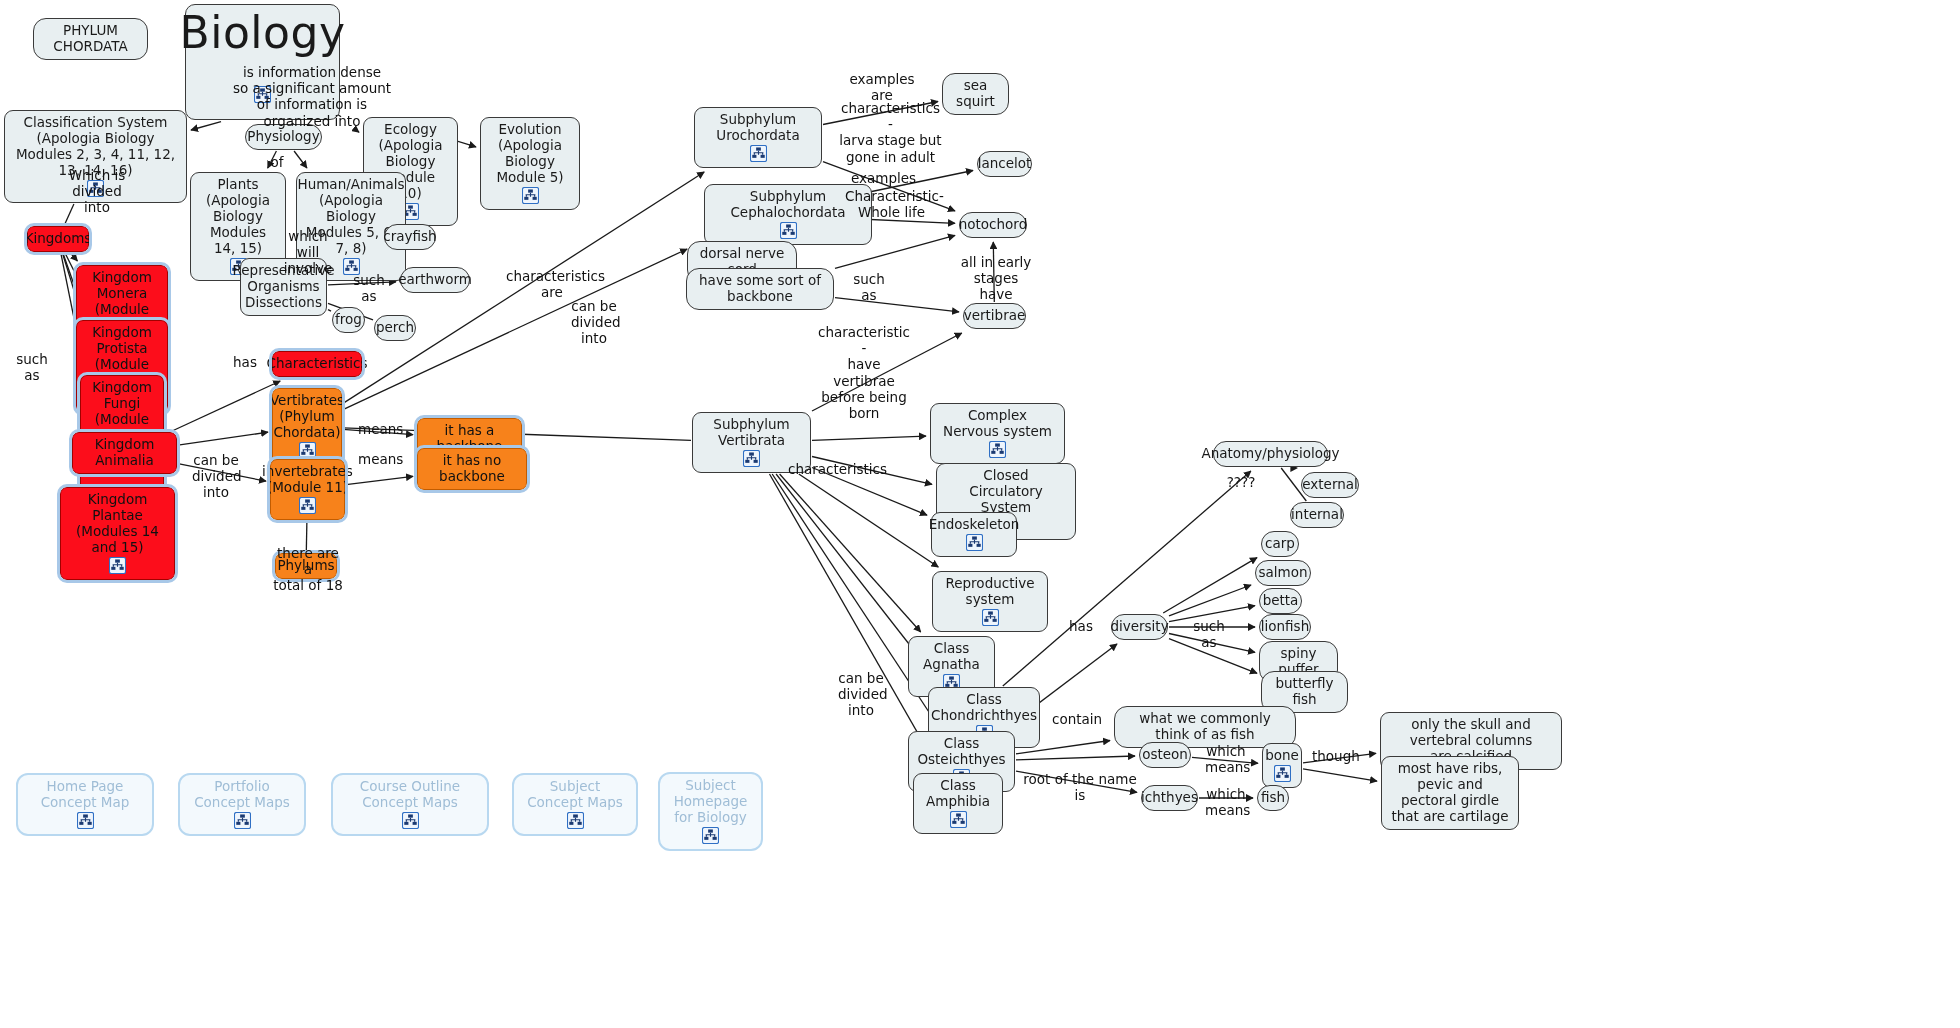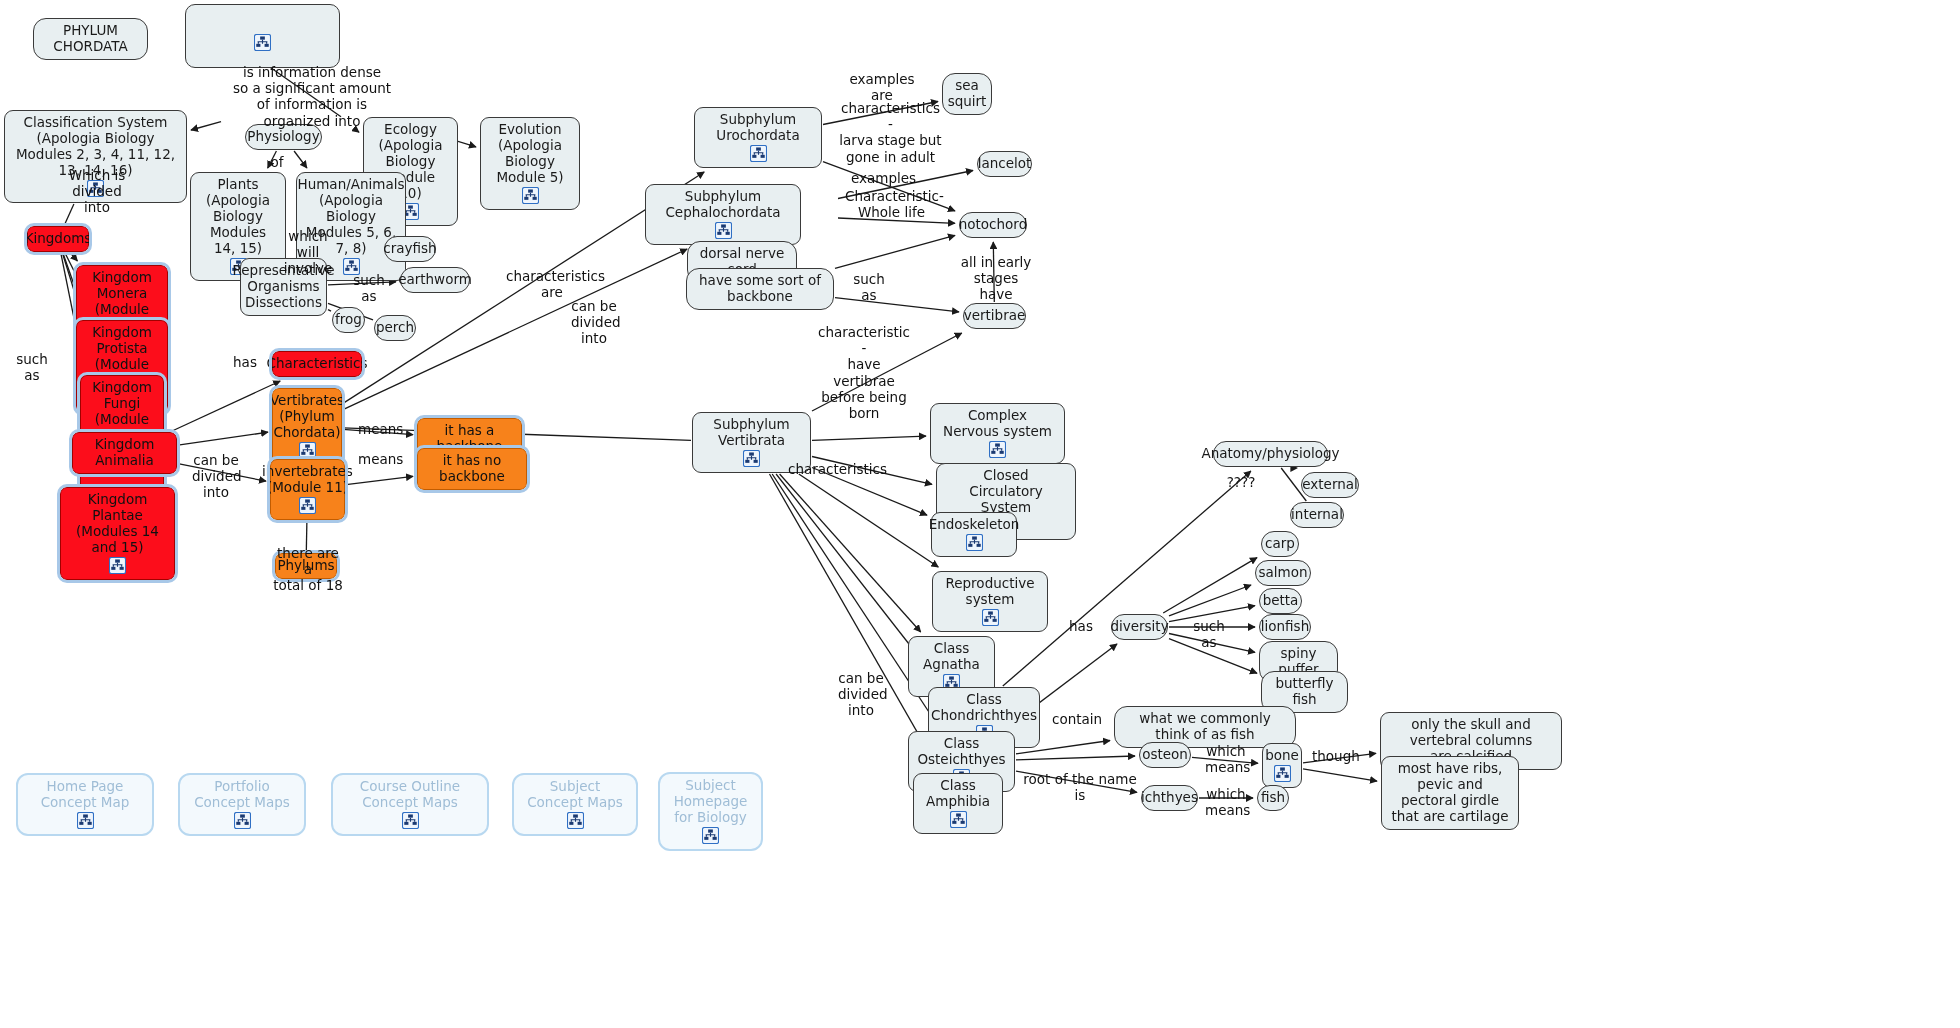--- a/index.html
+++ b/index.html
@@ -158,21 +158,21 @@
         <line x1="1016.0" y1="771.1" x2="1137.0" y2="792.3" marker-end="url(#arrow)"></line>
         <line x1="1192.0" y1="757.4" x2="1258.0" y2="763.3" marker-end="url(#arrow)"></line>
         <line x1="1199.0" y1="798.0" x2="1253.0" y2="798.0" marker-end="url(#arrow)"></line>
         <line x1="1303.0" y1="762.8" x2="1376.0" y2="753.3" marker-end="url(#arrow)"></line>
         <line x1="1303.0" y1="768.9" x2="1377.0" y2="781.1" marker-end="url(#arrow)"></line>
       </g>
   </svg>
 
   <div id="nodes-layer">
       <div class="node pill" style="left: 33px; top: 18px; width: 115px; min-height: 24px;"><span>PHYLUM CHORDATA</span></div>
-      <div class="node title" style="left: 185px; top: 4px; width: 155px; min-height: 55px;"><span><svg class="cmapicon-inline" viewBox="0 0 18 18">
+      <div class="node title" style="left: 185px; top: 4px; width: 155px; min-height: 55px;"><span>Biology</span><span><svg class="cmapicon-inline" viewBox="0 0 18 18">
             <rect x="0.5" y="0.5" width="17" height="17" rx="2" fill="#eef5fd" stroke="#2f6fc4" stroke-width="1.2"></rect>
             <rect x="6.5" y="2.6" width="5" height="3.4" fill="#1b3a72"></rect>
             <path d="M9 6 L9 8.2 M3.8 8.2 L14.2 8.2 M4.6 8.2 L4.6 10.4 M9 8.2 L9 10.4 M13.4 8.2 L13.4 10.4" stroke="#1b3a72" stroke-width="1.2" fill="none"></path>
             <rect x="2.4" y="10.4" width="4.4" height="3.2" fill="#1b3a72"></rect>
             <rect x="11.2" y="10.4" width="4.4" height="3.2" fill="#1b3a72"></rect>
           </svg></span></div>
       <div class="node" style="left: 4px; top: 110px; width: 183px; min-height: 57px;"><span>Classification System
 (Apologia Biology
 Modules 2, 3, 4, 11, 12, 13, 14, 16)</span><span><svg class="cmapicon-inline" viewBox="0 0 18 18">
             <rect x="0.5" y="0.5" width="17" height="17" rx="2" fill="#eef5fd" stroke="#2f6fc4" stroke-width="1.2"></rect>
@@ -248,21 +248,21 @@
 (Modules 14 and 15)</span><span><svg class="cmapicon-inline" viewBox="0 0 18 18">
             <rect x="0.5" y="0.5" width="17" height="17" rx="2" fill="#eef5fd" stroke="#2f6fc4" stroke-width="1.2"></rect>
             <rect x="6.5" y="2.6" width="5" height="3.4" fill="#1b3a72"></rect>
             <path d="M9 6 L9 8.2 M3.8 8.2 L14.2 8.2 M4.6 8.2 L4.6 10.4 M9 8.2 L9 10.4 M13.4 8.2 L13.4 10.4" stroke="#1b3a72" stroke-width="1.2" fill="none"></path>
             <rect x="2.4" y="10.4" width="4.4" height="3.2" fill="#1b3a72"></rect>
             <rect x="11.2" y="10.4" width="4.4" height="3.2" fill="#1b3a72"></rect>
           </svg></span></div>
       <div class="node" style="left: 240px; top: 258px; width: 87px; min-height: 49px;"><span>Representative
 Organisms
 Dissections</span></div>
-      <div class="node pill" style="left: 384px; top: 236px; width: 52px; min-height: 21px; text-align: center;"><span>crayfish</span></div>
+      <div class="node pill" style="left: 384px; top: 224px; width: 52px; min-height: 21px; text-align: center;"><span>crayfish</span></div>
       <div class="node pill" style="left: 400px; top: 267px; width: 70px; min-height: 21px;"><span>earthworm</span></div>
       <div class="node pill" style="left: 332px; top: 307px; width: 33px; min-height: 21px;"><span>frog</span></div>
       <div class="node pill" style="left: 374px; top: 315px; width: 42px; min-height: 21px;"><span>perch</span></div>
       <div class="node red" style="left: 272px; top: 351px; width: 90px; min-height: 21px;"><span>Characteristics</span></div>
       <div class="node orange" style="left: 272px; top: 388px; width: 70px; min-height: 55px;"><span>Vertibrates
 (Phylum
 Chordata)</span><span><svg class="cmapicon-inline" viewBox="0 0 18 18">
             <rect x="0.5" y="0.5" width="17" height="17" rx="2" fill="#eef5fd" stroke="#2f6fc4" stroke-width="1.2"></rect>
             <rect x="6.5" y="2.6" width="5" height="3.4" fill="#1b3a72"></rect>
             <path d="M9 6 L9 8.2 M3.8 8.2 L14.2 8.2 M4.6 8.2 L4.6 10.4 M9 8.2 L9 10.4 M13.4 8.2 L13.4 10.4" stroke="#1b3a72" stroke-width="1.2" fill="none"></path>
@@ -280,30 +280,30 @@
           </svg></span></div>
       <div class="node orange" style="left: 417px; top: 448px; width: 110px; min-height: 22px;"><span>it has no backbone</span></div>
       <div class="node orange" style="left: 275px; top: 553px; width: 62px; min-height: 22px;"><span>Phylums</span></div>
       <div class="node" style="left: 694px; top: 107px; width: 128px; min-height: 36px;"><span>Subphylum Urochordata</span><span><svg class="cmapicon-inline" viewBox="0 0 18 18">
             <rect x="0.5" y="0.5" width="17" height="17" rx="2" fill="#eef5fd" stroke="#2f6fc4" stroke-width="1.2"></rect>
             <rect x="6.5" y="2.6" width="5" height="3.4" fill="#1b3a72"></rect>
             <path d="M9 6 L9 8.2 M3.8 8.2 L14.2 8.2 M4.6 8.2 L4.6 10.4 M9 8.2 L9 10.4 M13.4 8.2 L13.4 10.4" stroke="#1b3a72" stroke-width="1.2" fill="none"></path>
             <rect x="2.4" y="10.4" width="4.4" height="3.2" fill="#1b3a72"></rect>
             <rect x="11.2" y="10.4" width="4.4" height="3.2" fill="#1b3a72"></rect>
           </svg></span></div>
-      <div class="node" style="left: 645px; top: 184px; width: 156px; min-height: 36px; align-items: center;"><span>Subphylum Cephalochordata</span><span><svg class="cmapicon-inline" viewBox="0 0 18 18">
+      <div class="node" style="left: 704px; top: 184px; width: 168px; min-height: 36px; align-items: center;"><span>Subphylum Cephalochordata</span><span><svg class="cmapicon-inline" viewBox="0 0 18 18">
             <rect x="0.5" y="0.5" width="17" height="17" rx="2" fill="#eef5fd" stroke="#2f6fc4" stroke-width="1.2"></rect>
             <rect x="6.5" y="2.6" width="5" height="3.4" fill="#1b3a72"></rect>
             <path d="M9 6 L9 8.2 M3.8 8.2 L14.2 8.2 M4.6 8.2 L4.6 10.4 M9 8.2 L9 10.4 M13.4 8.2 L13.4 10.4" stroke="#1b3a72" stroke-width="1.2" fill="none"></path>
             <rect x="2.4" y="10.4" width="4.4" height="3.2" fill="#1b3a72"></rect>
             <rect x="11.2" y="10.4" width="4.4" height="3.2" fill="#1b3a72"></rect>
           </svg></span></div>
       <div class="node pill" style="left: 687px; top: 241px; width: 110px; min-height: 21px;"><span>dorsal nerve cord</span></div>
       <div class="node pill" style="left: 686px; top: 268px; width: 148px; min-height: 21px;"><span>have some sort of backbone</span></div>
-      <div class="node pill" style="left: 942px; top: 73px; width: 50px; min-height: 22px;"><span>sea squirt</span></div>
+      <div class="node pill" style="left: 942px; top: 73px; width: 67px; min-height: 22px;"><span>sea squirt</span></div>
       <div class="node pill" style="left: 977px; top: 151px; width: 55px; min-height: 22px;"><span>lancelot</span></div>
       <div class="node pill" style="left: 959px; top: 212px; width: 68px; min-height: 23px;"><span>notochord</span></div>
       <div class="node pill" style="left: 963px; top: 303px; width: 63px; min-height: 23px;"><span>vertibrae</span></div>
       <div class="node" style="left: 692px; top: 412px; width: 119px; min-height: 34px;"><span>Subphylum Vertibrata</span><span><svg class="cmapicon-inline" viewBox="0 0 18 18">
             <rect x="0.5" y="0.5" width="17" height="17" rx="2" fill="#eef5fd" stroke="#2f6fc4" stroke-width="1.2"></rect>
             <rect x="6.5" y="2.6" width="5" height="3.4" fill="#1b3a72"></rect>
             <path d="M9 6 L9 8.2 M3.8 8.2 L14.2 8.2 M4.6 8.2 L4.6 10.4 M9 8.2 L9 10.4 M13.4 8.2 L13.4 10.4" stroke="#1b3a72" stroke-width="1.2" fill="none"></path>
             <rect x="2.4" y="10.4" width="4.4" height="3.2" fill="#1b3a72"></rect>
             <rect x="11.2" y="10.4" width="4.4" height="3.2" fill="#1b3a72"></rect>
           </svg></span></div>

